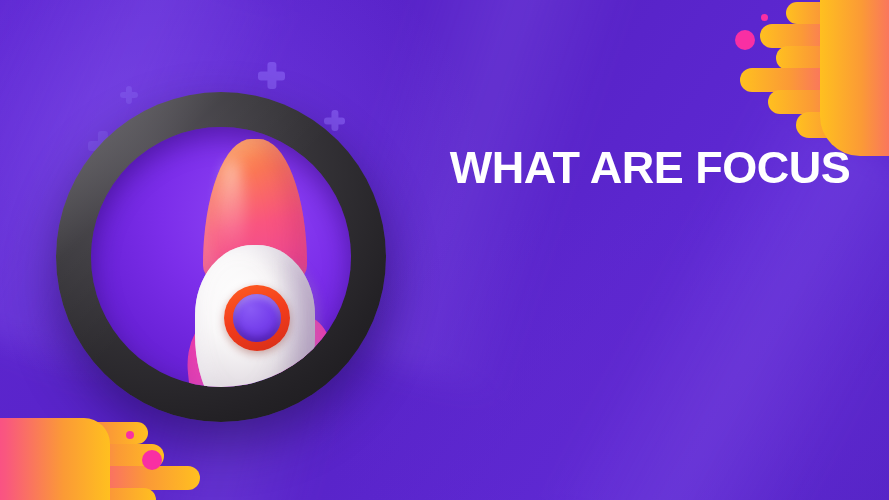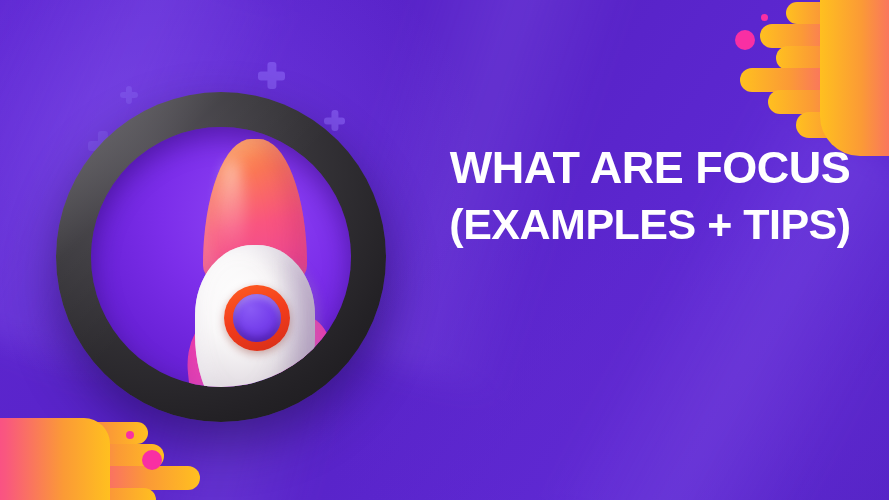--- a/index.html
+++ b/index.html
@@ -239,16 +239,15 @@
     <div class="bar rev" style="left:60px;  top:52px; width:200px; height:24px;"></div>
     <div class="bar rev" style="left:48px;  top:74px; width:168px; height:24px;"></div>
 
     <div class="bar rev" style="left:-10px; top:4px; width:180px; height:130px; border-radius:0 26px 0 0;"></div>
     <div class="dot" style="left:186px; top:17px; width:8px;  height:8px;"></div>
     <div class="dot" style="left:202px; top:36px; width:20px; height:20px;"></div>
   </div>
 
   <div class="title">
     <span class="ln ln1">What Are Focus</span>
-    <span class="ln ln3">(Examples + Tips)</span>
   </div>
 
 </div>
 
 </body></html>

